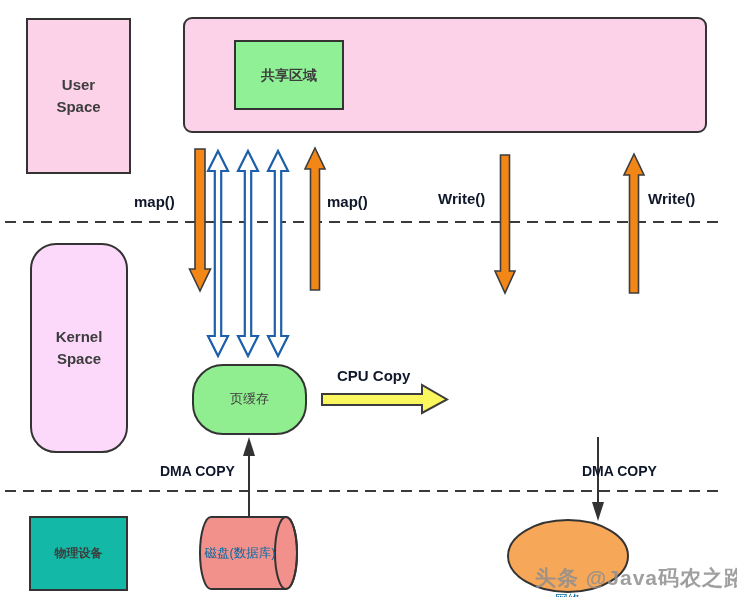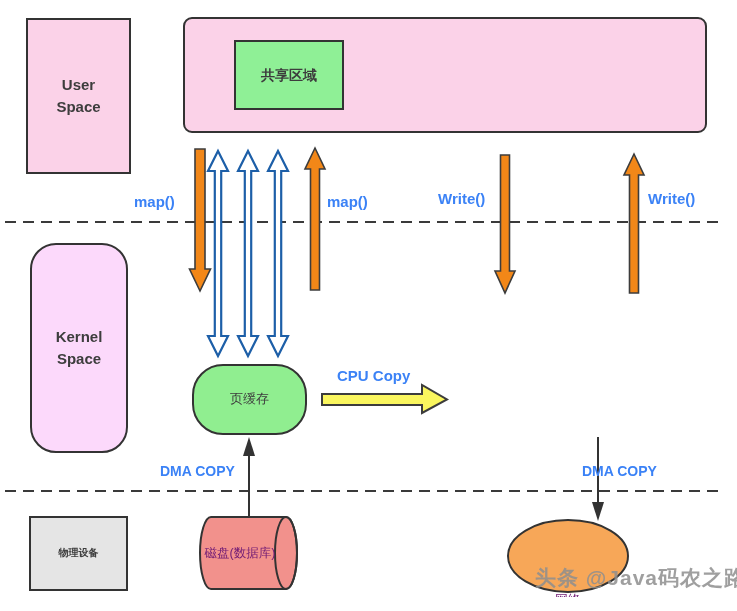--- a/index.html
+++ b/index.html
@@ -14,30 +14,30 @@
     white-space:pre-line;line-height:1.45;
   }
   .user-space   {left:26na;}
   .box.user-space     {left:26px;top:18px;width:101px;height:152px;background:#fbd2e8;font-weight:bold;font-size:15px;}
   .box.top-container  {left:183px;top:17px;width:520px;height:112px;background:#fbd2e8;border-radius:9px;}
   .box.shared-region  {left:198px;top:40px;width:106px;height:66px;background:#8ff096;font-weight:600;font-size:14px;margin-left:36px;}
   .box.user-buffer    {left:456px;top:40px;width:212px;height:67px;background:#9a9aee;font-weight:600;font-size:14px;}
   .box.kernel-space   {left:30px;top:243px;width:94px;height:206px;background:#fcd9fb;font-weight:bold;font-size:15px;border-radius:26px;}
   .box.page-cache     {left:192px;top:364px;width:111px;height:67px;background:#90ee90;font-size:13px;border-radius:31px;}
   .box.socket-buffer  {left:460px;top:364px;width:209px;height:68px;background:#90ee90;font-size:13px;line-height:1.35;}
-  .box.physical-device{left:29px;top:516px;width:95px;height:71px;background:#e5e5e5;font-weight:bold;font-size:10px;}
-  .lbl{position:absolute;font-weight:bold;font-size:15px;color:#3b82f6;white-space:nowrap;}
+  .box.physical-device{left:29px;top:516px;width:95px;height:71px;background:#14b8a6;font-weight:bold;font-size:12px;}
+  .lbl{position:absolute;font-weight:bold;font-size:15px;color:#0f172a;white-space:nowrap;}
   .lbl.map-left   {left:134px;top:193px;}
   .lbl.map-right  {left:327px;top:193px;}
   .lbl.write-left {left:438px;top:190px;}
   .lbl.write-right{left:648px;top:190px;}
   .lbl.cpu-copy   {left:337px;top:367px;}
   .lbl.dma-left   {left:160px;top:463px;font-size:14px;}
   .lbl.dma-right  {left:582px;top:463px;font-size:14px;}
-  .node-label{position:absolute;font-size:12.5px;color:#701a75;text-align:center;}
+  .node-label{position:absolute;font-size:12.5px;color:#0369a1;text-align:center;}
   .node-label.disk   {left:198px;top:545px;width:84px;}
   .node-label.network{left:538px;top:547px;width:60px;font-size:13px;margin-top:44px;}
   .watermark{
     position:absolute;left:535px;top:564px;font-size:21px;font-weight:bold;
     color:#8f8f8f;letter-spacing:1px;white-space:nowrap;opacity:.85;
   }
 </style>
 </head>
 <body>
 

